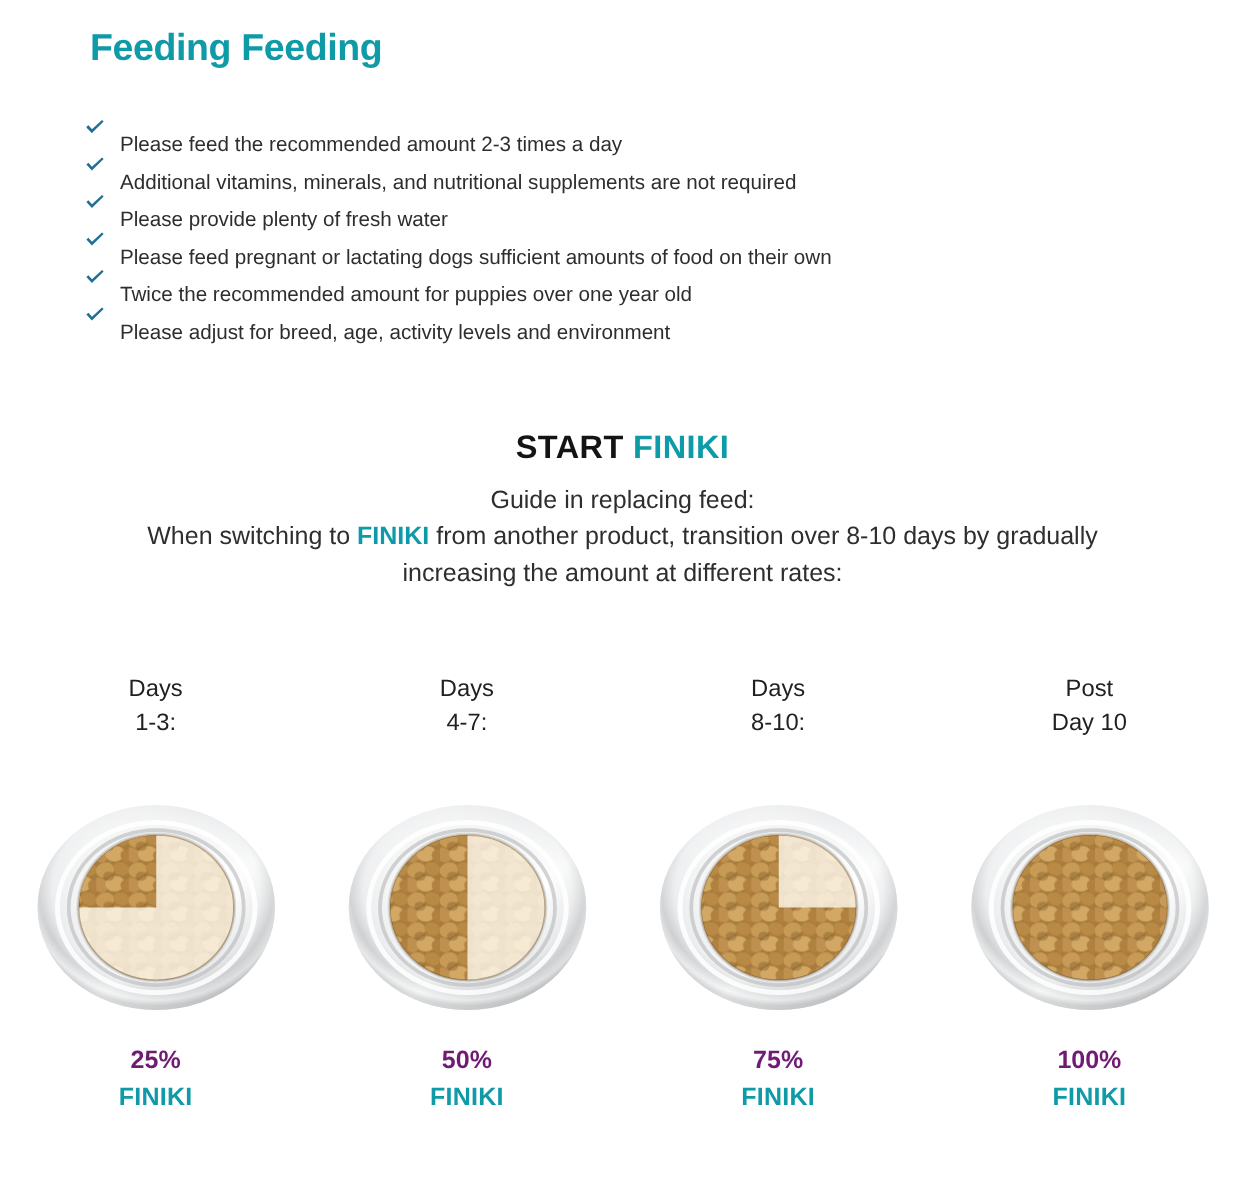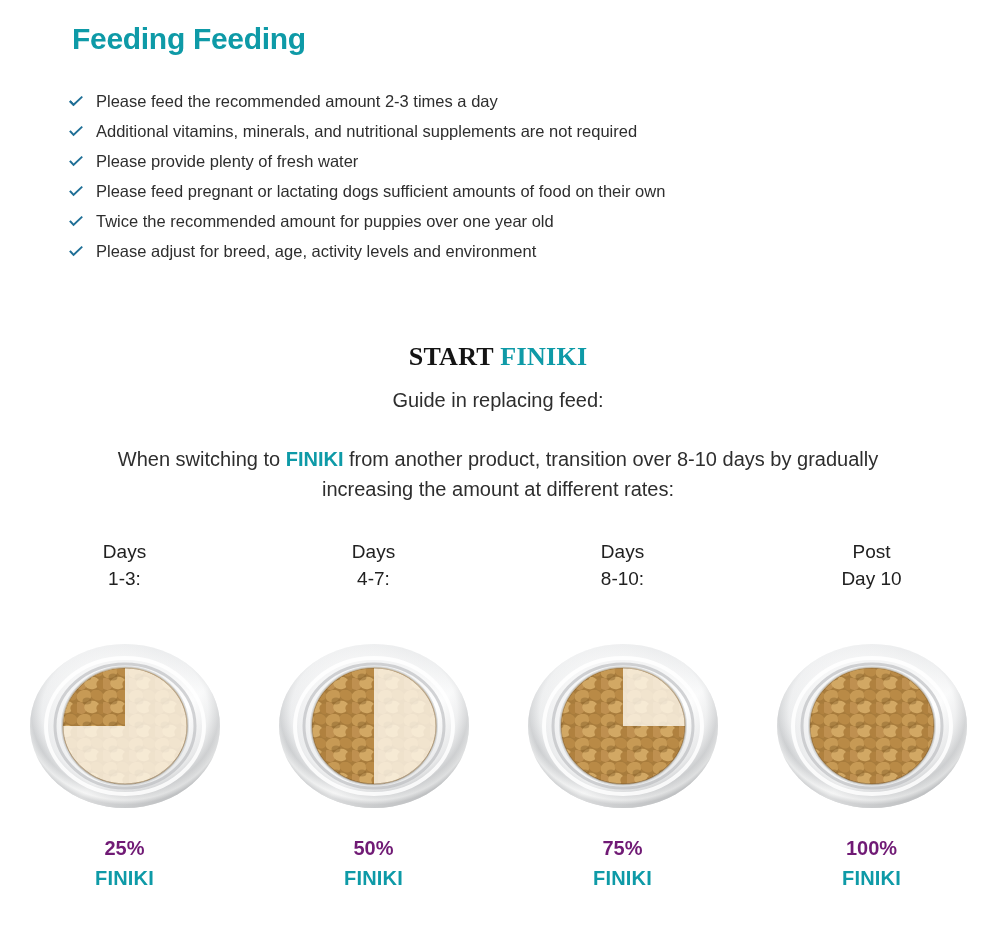--- a/index.html
+++ b/index.html
@@ -49,50 +49,49 @@
     align-items: center;
     justify-content: flex-start;
     padding-top: 2px;
   }
   .check-icon svg { display: block; }
   .tip-text {
     font-size: 16.5px;
     line-height: 30px;
     color: #2e2e2e;
     white-space: nowrap;
+    margin-top: 15px;
   }
 
   
   .start-block {
     position: absolute;
     left: 0;
     top: 340px;
     width: 996px;
     text-align: center;
   }
   .start-title {
     font-size: 26px;
     font-weight: 700;
     letter-spacing: 0.3px;
     color: #141414;
     line-height: 34px;
-    font-family: Liberation Serif, serif;
   }
   .brand { color: #0e9aa7; }
 
   .start-sub {
     margin-top: 12px;
     font-size: 20px;
     color: #2e2e2e;
     line-height: 28px;
     font-weight: 400;
   }
 
   .start-para {
-    margin-top: 30px;
     font-size: 20px;
     line-height: 30px;
     color: #2e2e2e;
     width: 820px;
     margin-left: auto;
     margin-right: auto;
   }
   .start-para .brand { font-weight: 700; }
 
   

